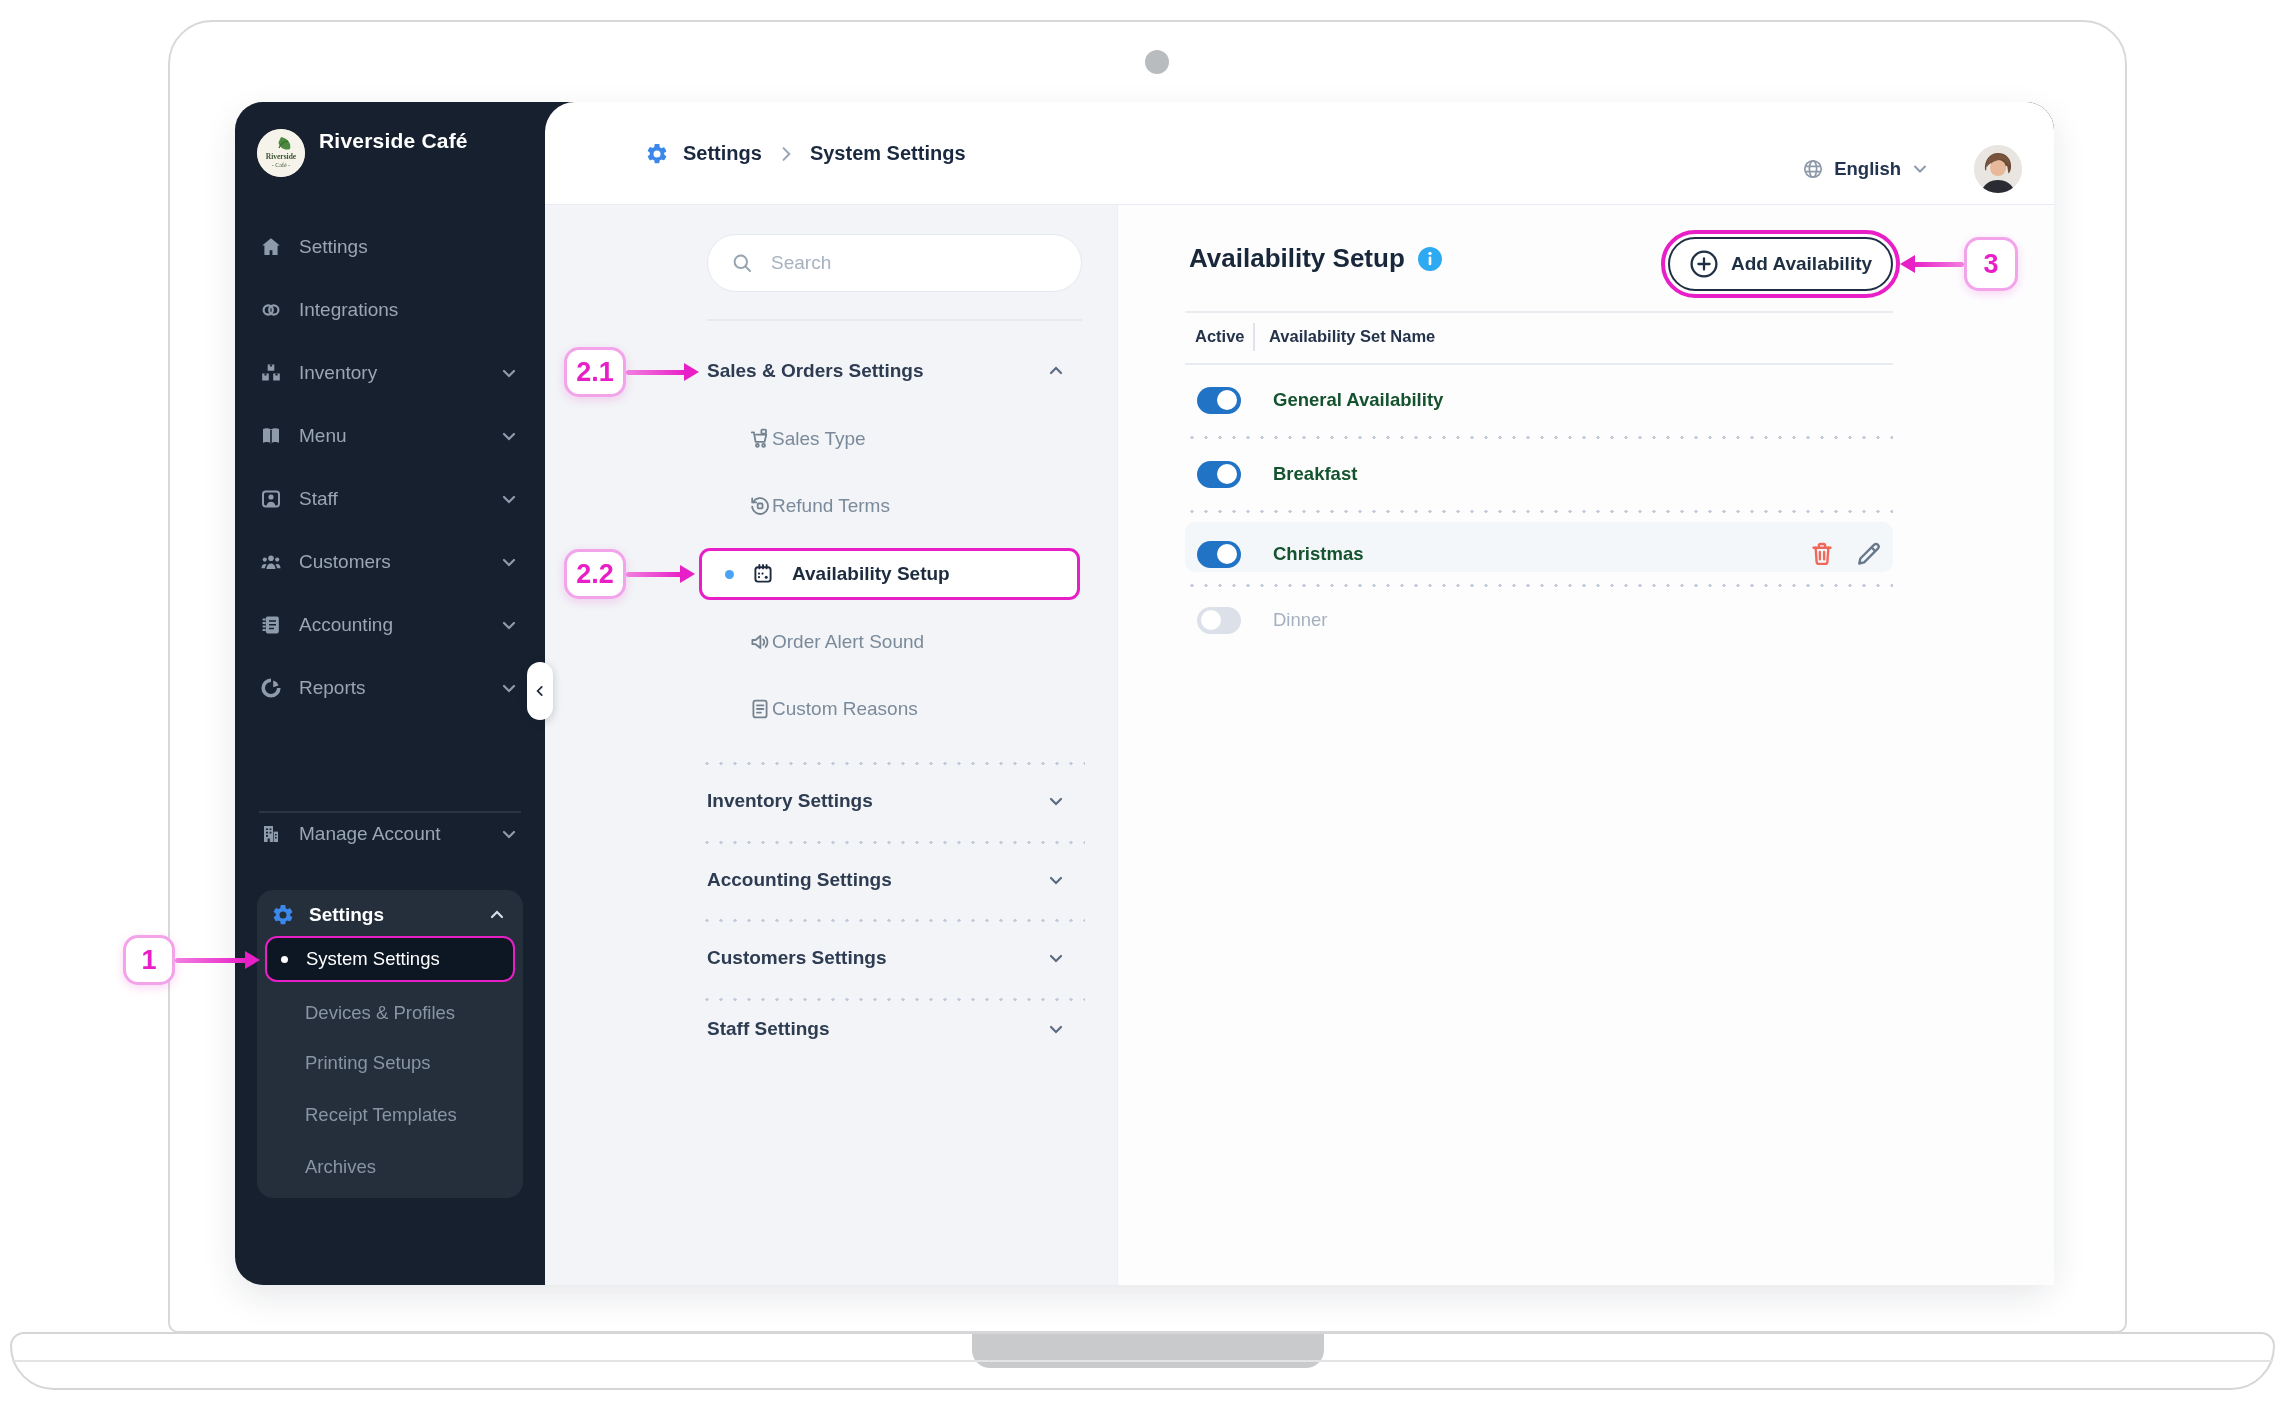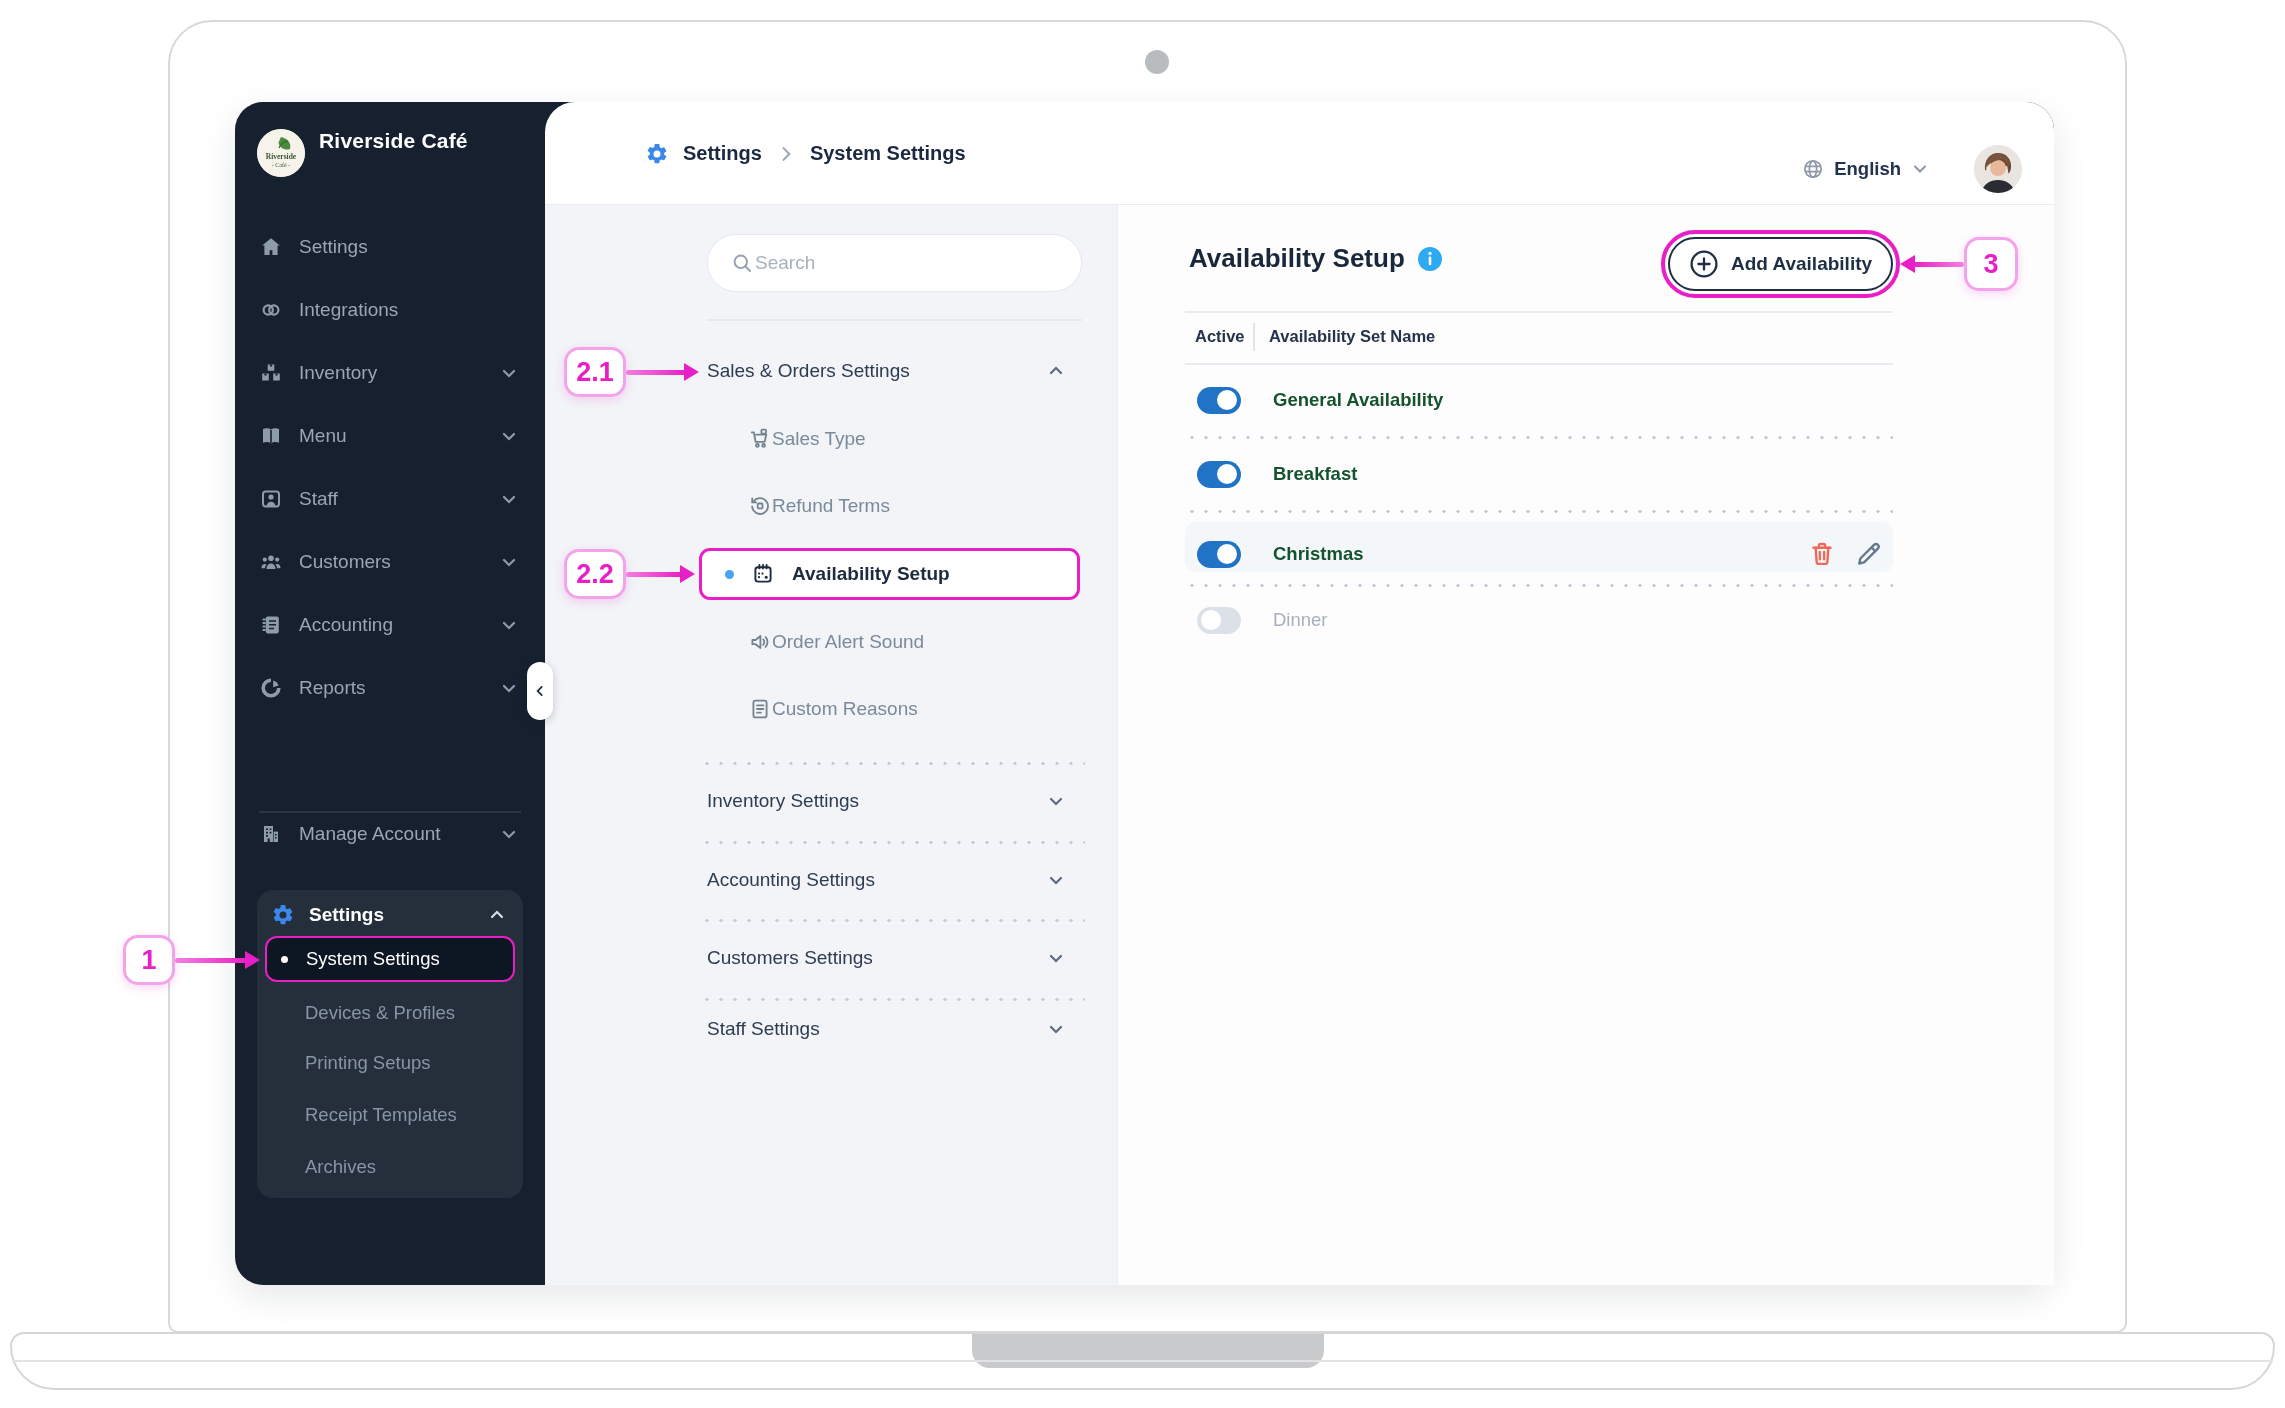--- a/index.html
+++ b/index.html
@@ -48,27 +48,27 @@
   #breadcrumb { left:100px; top:0; height:103px; display:flex; align-items:center; gap:14px; }
   .crumb { font-size:20px; font-weight:bold; color:#1a2940; cursor:pointer; }
   #header-right { right:32px; top:15px; height:103px; display:flex; align-items:center; gap:28px; }
   #lang { display:flex; align-items:center; gap:9px; cursor:pointer; }
   #lang-label { font-size:18.5px; font-weight:bold; color:#223350; }
   #avatar { width:48px; height:48px; border-radius:50%; overflow:hidden; margin-left:16px; cursor:pointer; background:#e9e5e1; }
 
   
   #settings-nav { left:0; top:103px; width:573px; height:1080px; background:#f2f4f7; border-right:1.5px solid #eceef2; }
   #search-box { left:162px; top:29px; width:375px; height:58px; background:#fff; border:1.5px solid #e4e8ef;
-    border-radius:29px; display:flex; align-items:center; gap:1px; padding:0 22px; }
+    border-radius:29px; display:flex; align-items:center; gap:17px; padding:0 22px; }
   #search-input { border:none; outline:none; background:transparent; font-size:19px; color:#41506a; width:100%;
     font-family:"Liberation Sans","DejaVu Sans",sans-serif; }
   #search-input::placeholder { color:#a7b2bf; }
   #search-sep { left:162px; top:114px; width:375px; height:1.5px; background:#e6eaef; }
   .sec-head { left:162px; width:361px; height:40px; display:flex; align-items:center;
-    font-size:19px; font-weight:normal; color:#2e3c52; cursor:pointer; }
+    font-size:19px; font-weight:bold; color:#2e3c52; cursor:pointer; }
   .sec-head .grow { flex:1; }
   .leaf-item { left:203px; width:300px; height:44px; display:flex; align-items:center; 
     color:#7b8a9a; font-size:19px; cursor:pointer; }
   #active-leaf { left:154px; top:343px; width:381px; height:52px; background:#fff; border:3px solid #e81fc6;
     border-radius:11px; display:flex; align-items:center; gap:17px; padding-left:23px;
     color:#1c2b3e; font-size:19px; font-weight:bold; cursor:pointer; }
   .blue-dot { width:9px; height:9px; border-radius:50%; background:#4aa3f5; }
   .dotted { left:155px; width:385px; height:3px;
     background-image:radial-gradient(circle,#c3ccd8 1.5px,transparent 1.6px); background-size:14px 3px; background-repeat:repeat-x; }
 

